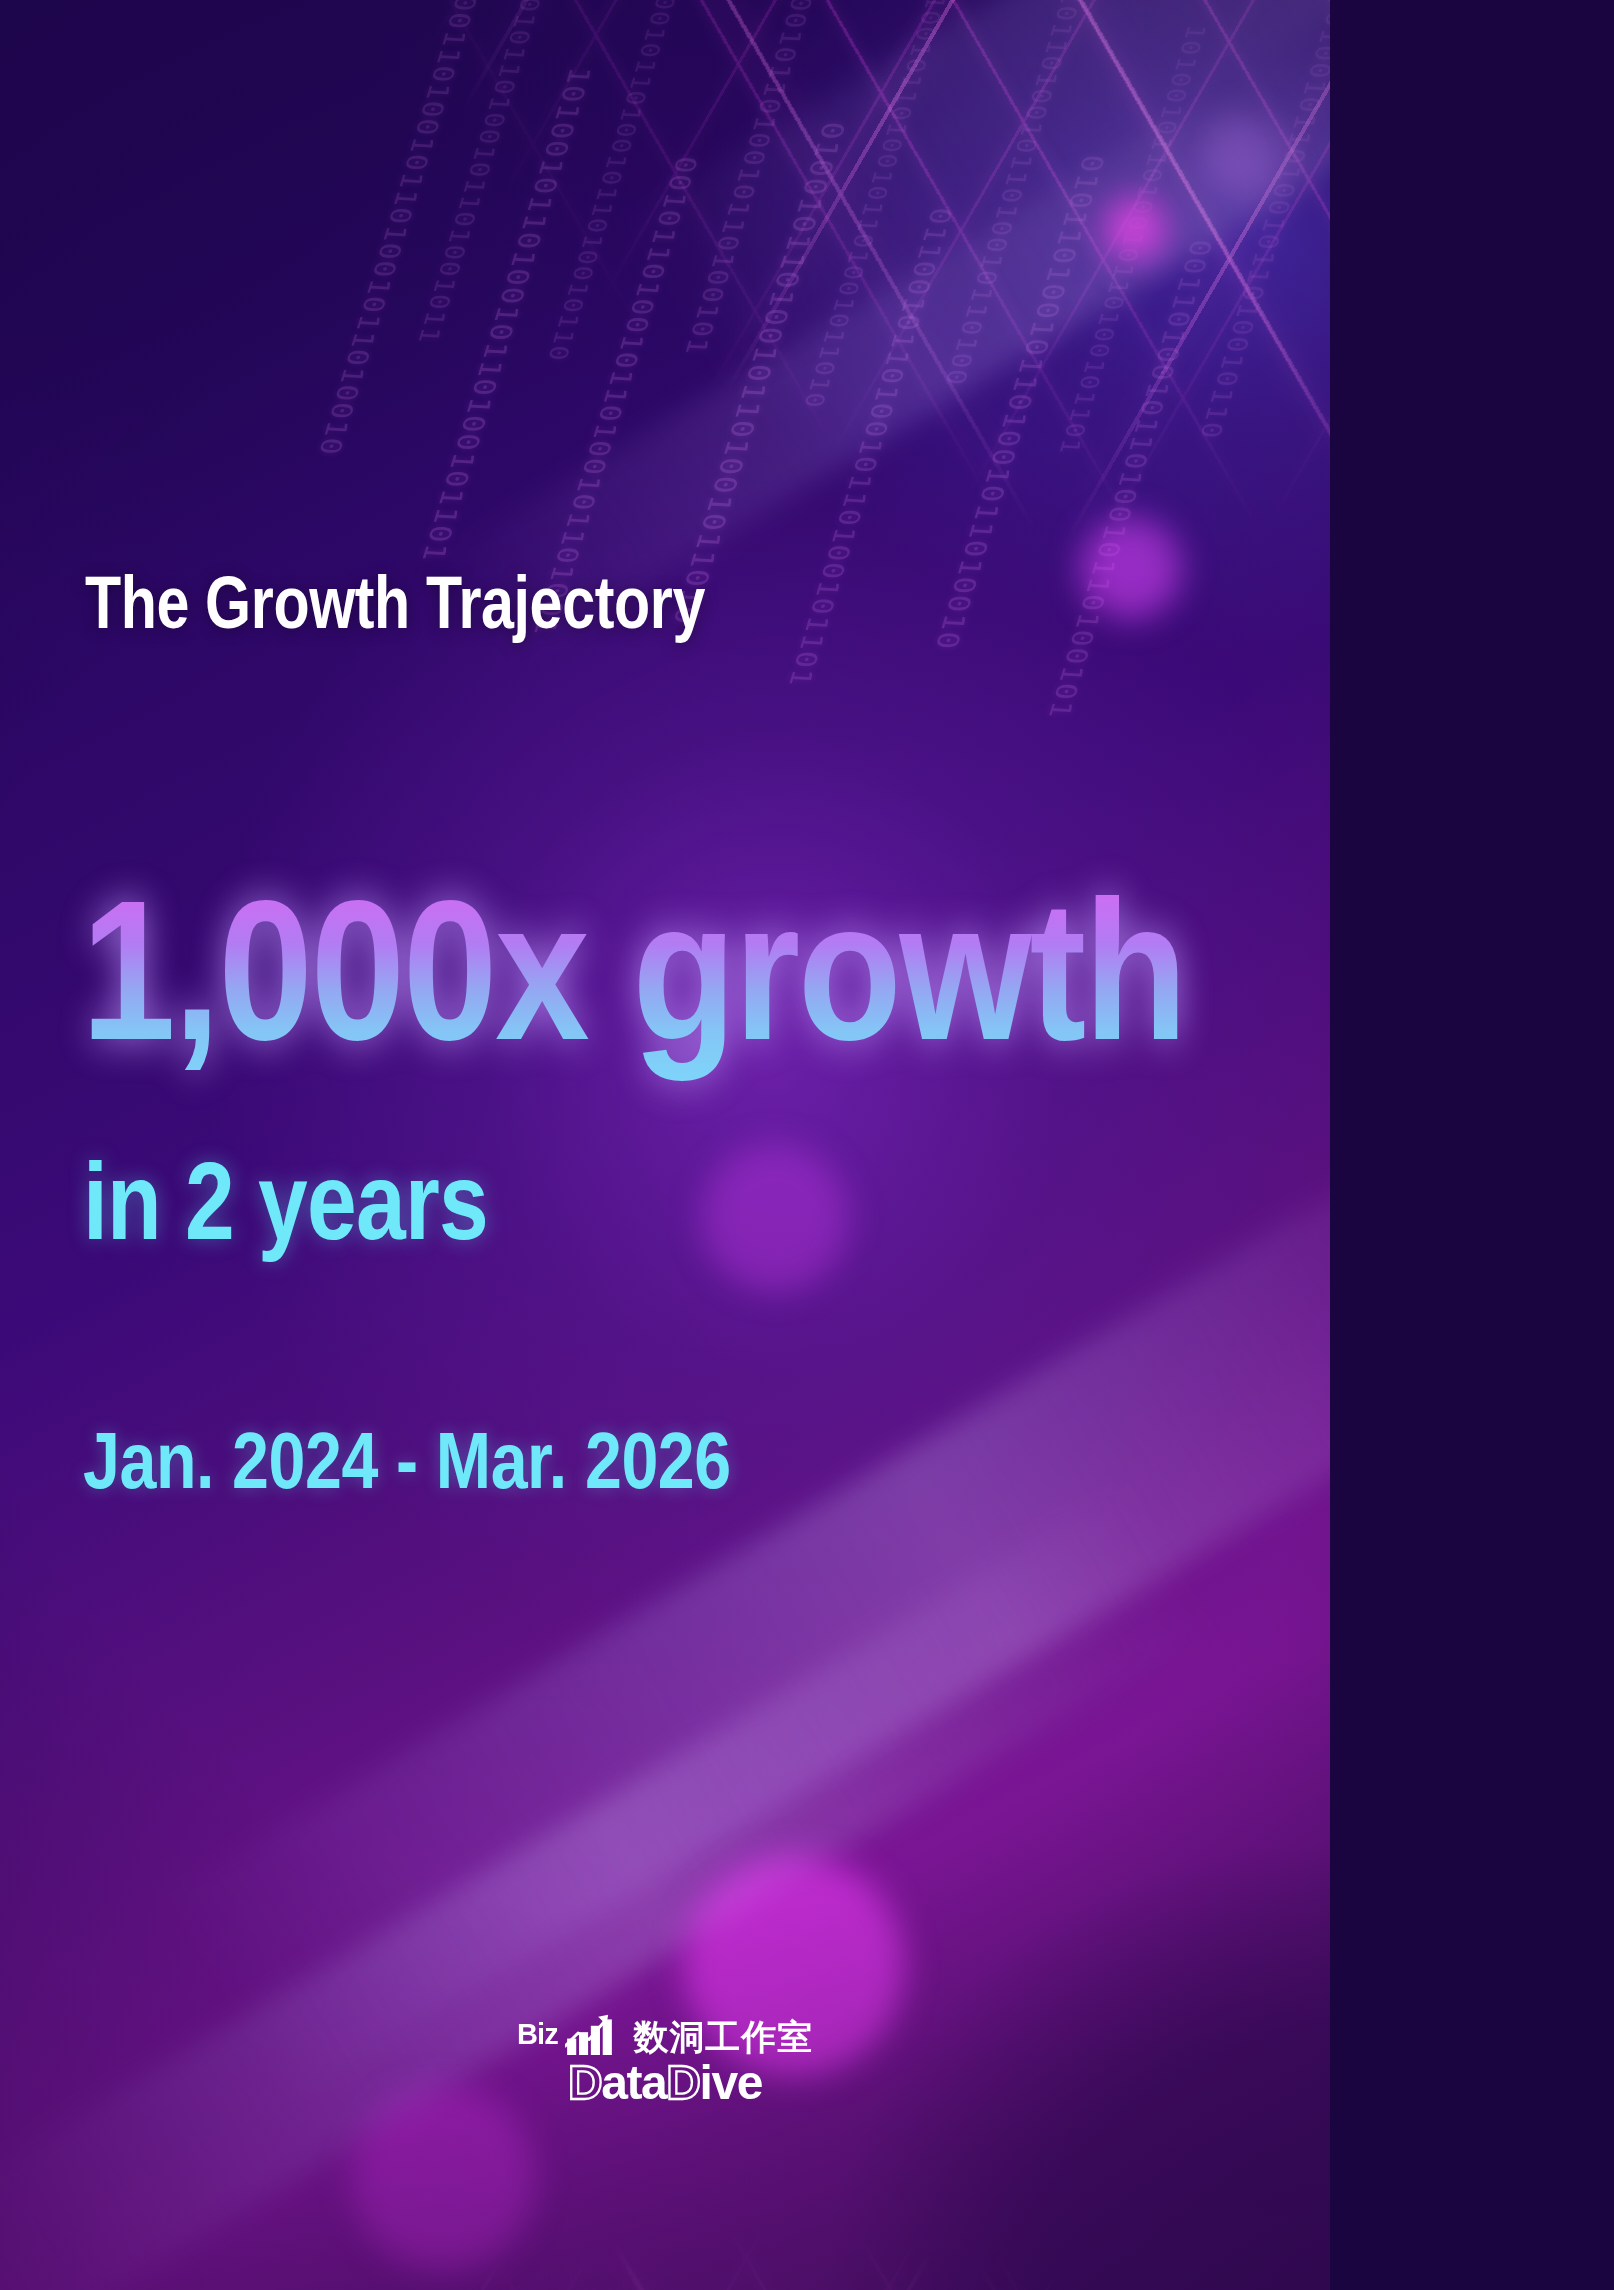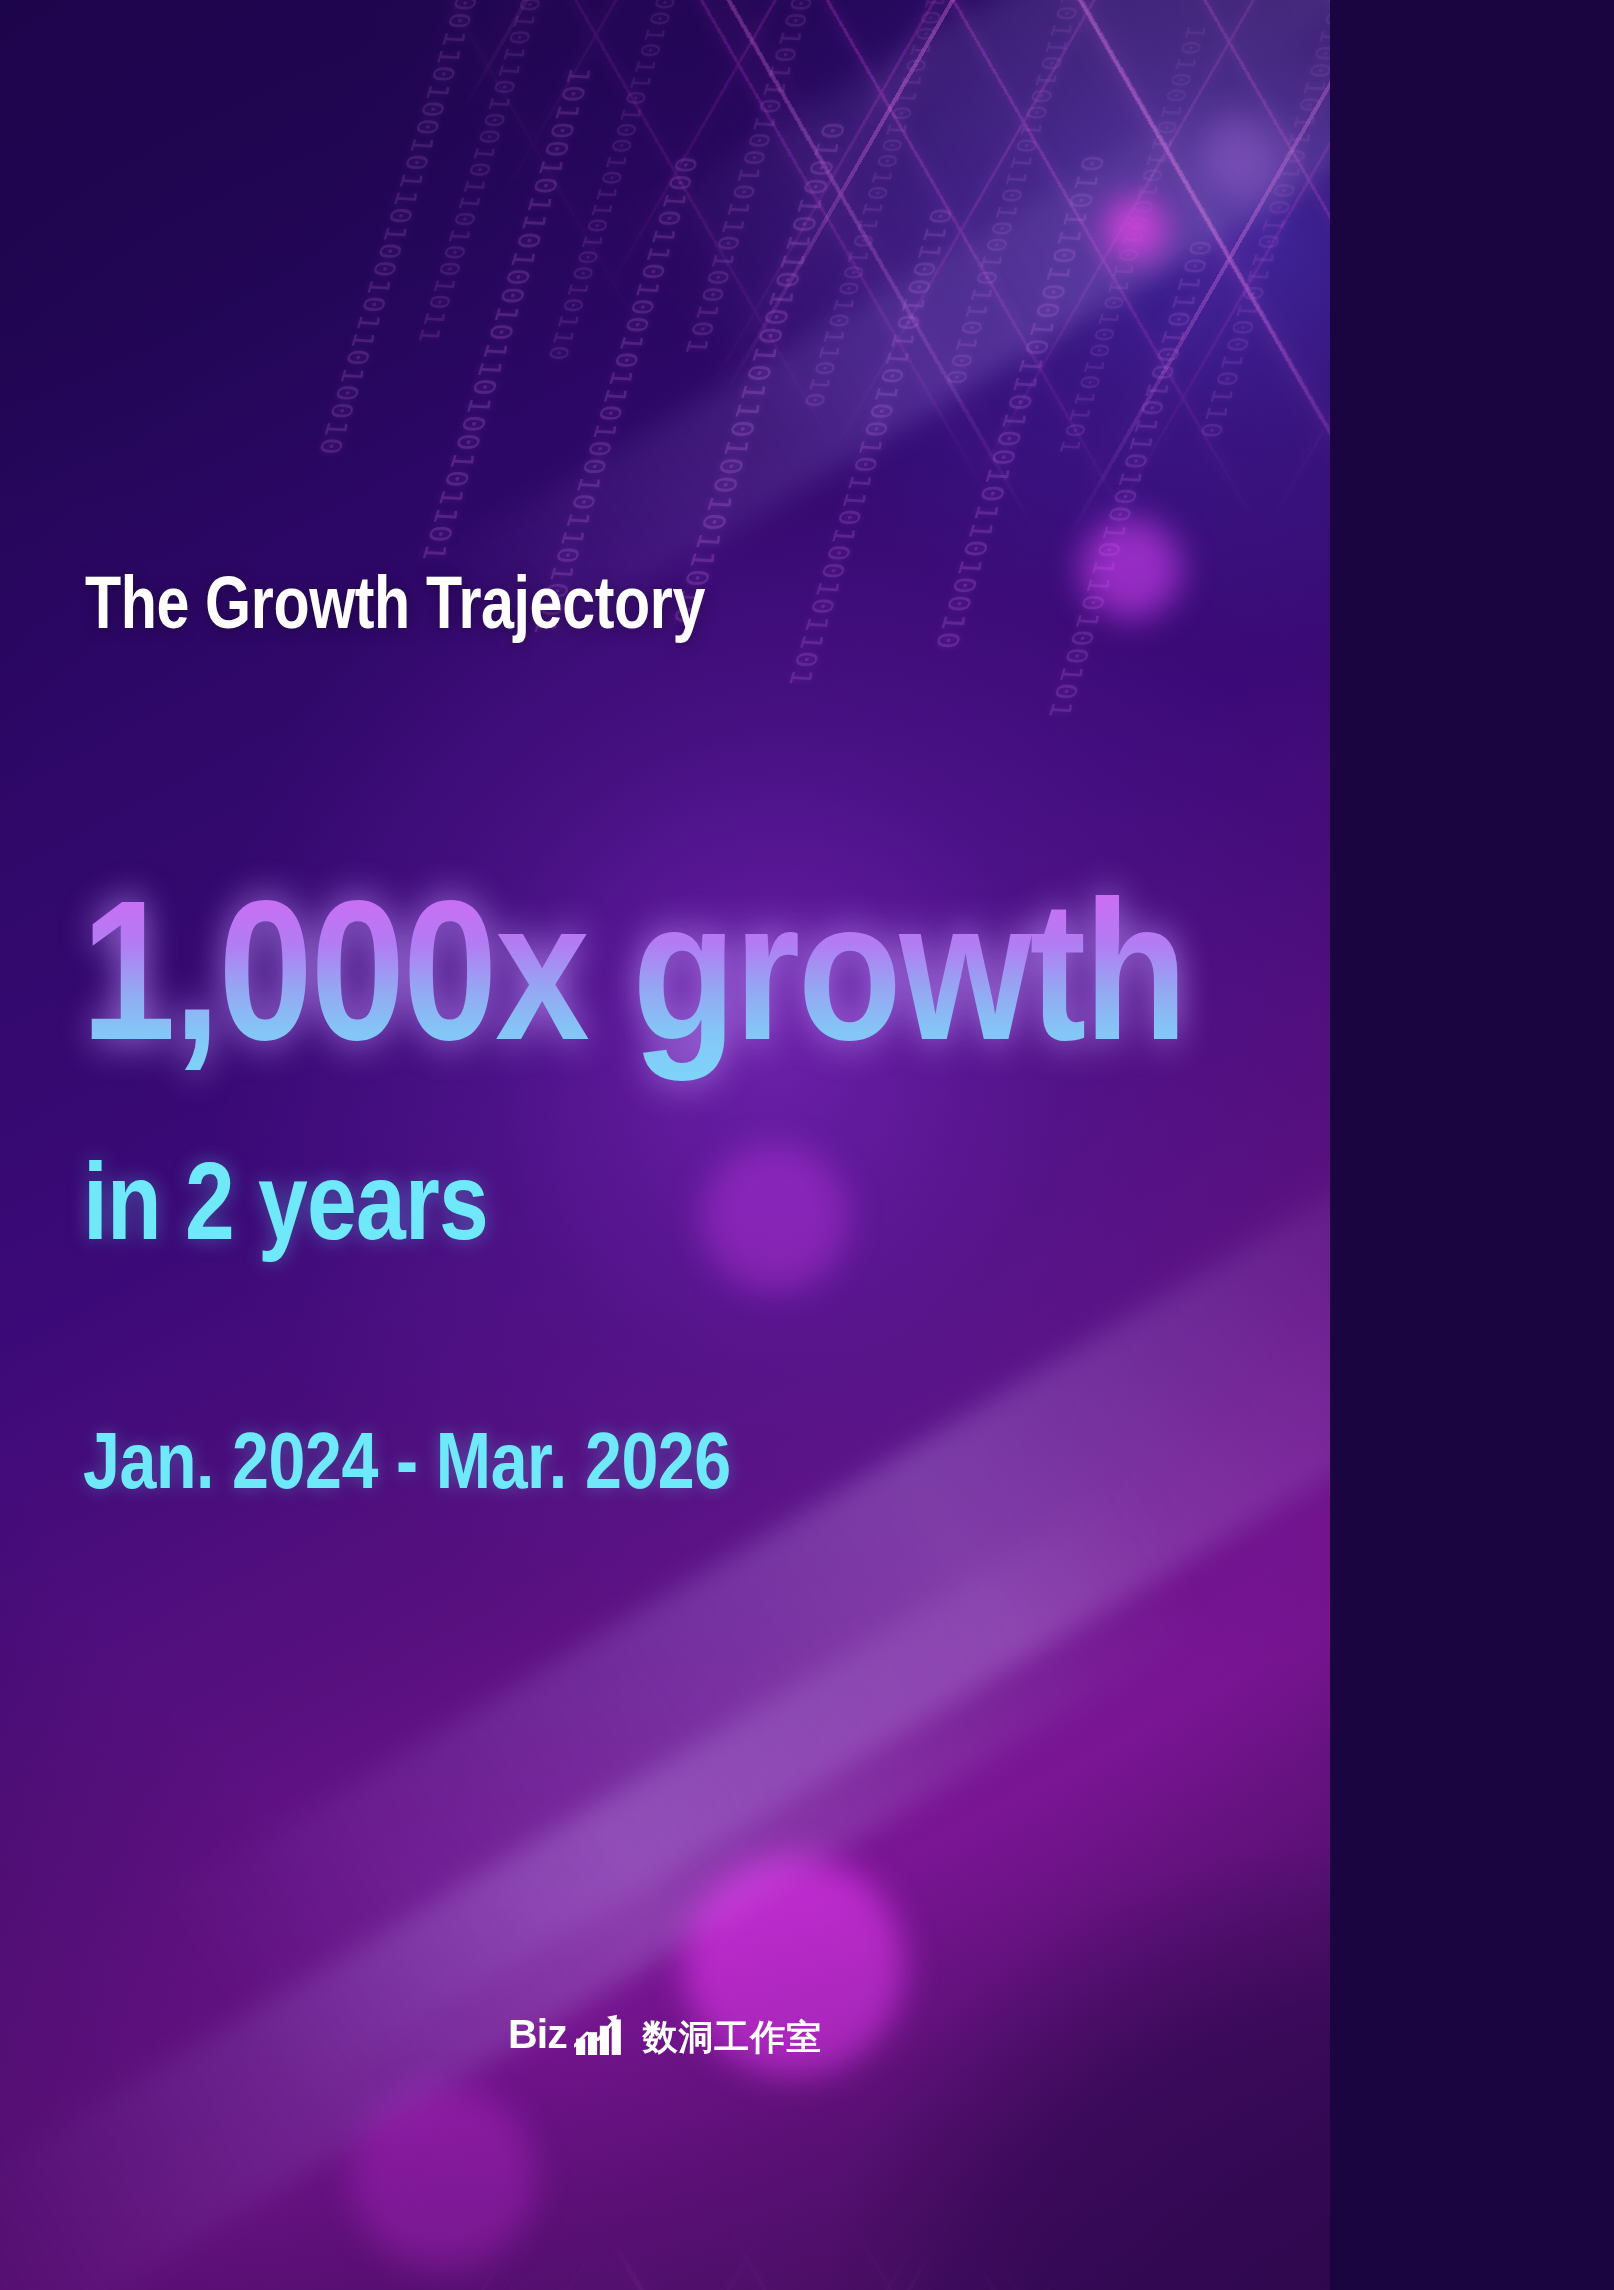--- a/index.html
+++ b/index.html
@@ -188,21 +188,21 @@
     text-align:center;
     color:#fff;
   }
   .logo-row1{
     display:flex; align-items:flex-end; justify-content:center; gap:7.4px;
     height:48px;
   }
   .logo-biz{
     font-family:"Liberation Sans", sans-serif;
     font-weight:700;
-    font-size:41px;
+    font-size:29px;
     line-height:41px;
     letter-spacing:-0.9px;
     color:#fff;
   }
   .logo-mark{
     position:relative;
     width:59px; height:42px;
   }
   .logo-cn{
     font-family:"DejaVu Sans","Liberation Sans",sans-serif;
@@ -306,18 +306,19 @@
             <rect x="2" y="28" width="10" height="18" fill="#ffffff"></rect>
             <rect x="15" y="21" width="10" height="25" fill="#ffffff"></rect>
             <rect x="28" y="14" width="10" height="32" fill="#ffffff"></rect>
             <rect x="41" y="7" width="10" height="39" fill="#ffffff"></rect>
             <path d="M0 36 L14 22 L26 29 L44 8" stroke="#ffffff" stroke-width="3.2" fill="none" stroke-linecap="round" stroke-linejoin="round"></path>
             <path d="M36 4 L47 2 L45 13 Z" fill="#ffffff"></path>
           </svg>
         </span>
         <span class="logo-cn">数洞工作室</span>
       </div>
+      <div class="logo-row2"><span class="dstripe">D</span><span>ata</span><span class="dstripe">D</span><span>ive</span></div>
     </div>
 
 
   </div>
 </div>
 
 
 </body></html>

